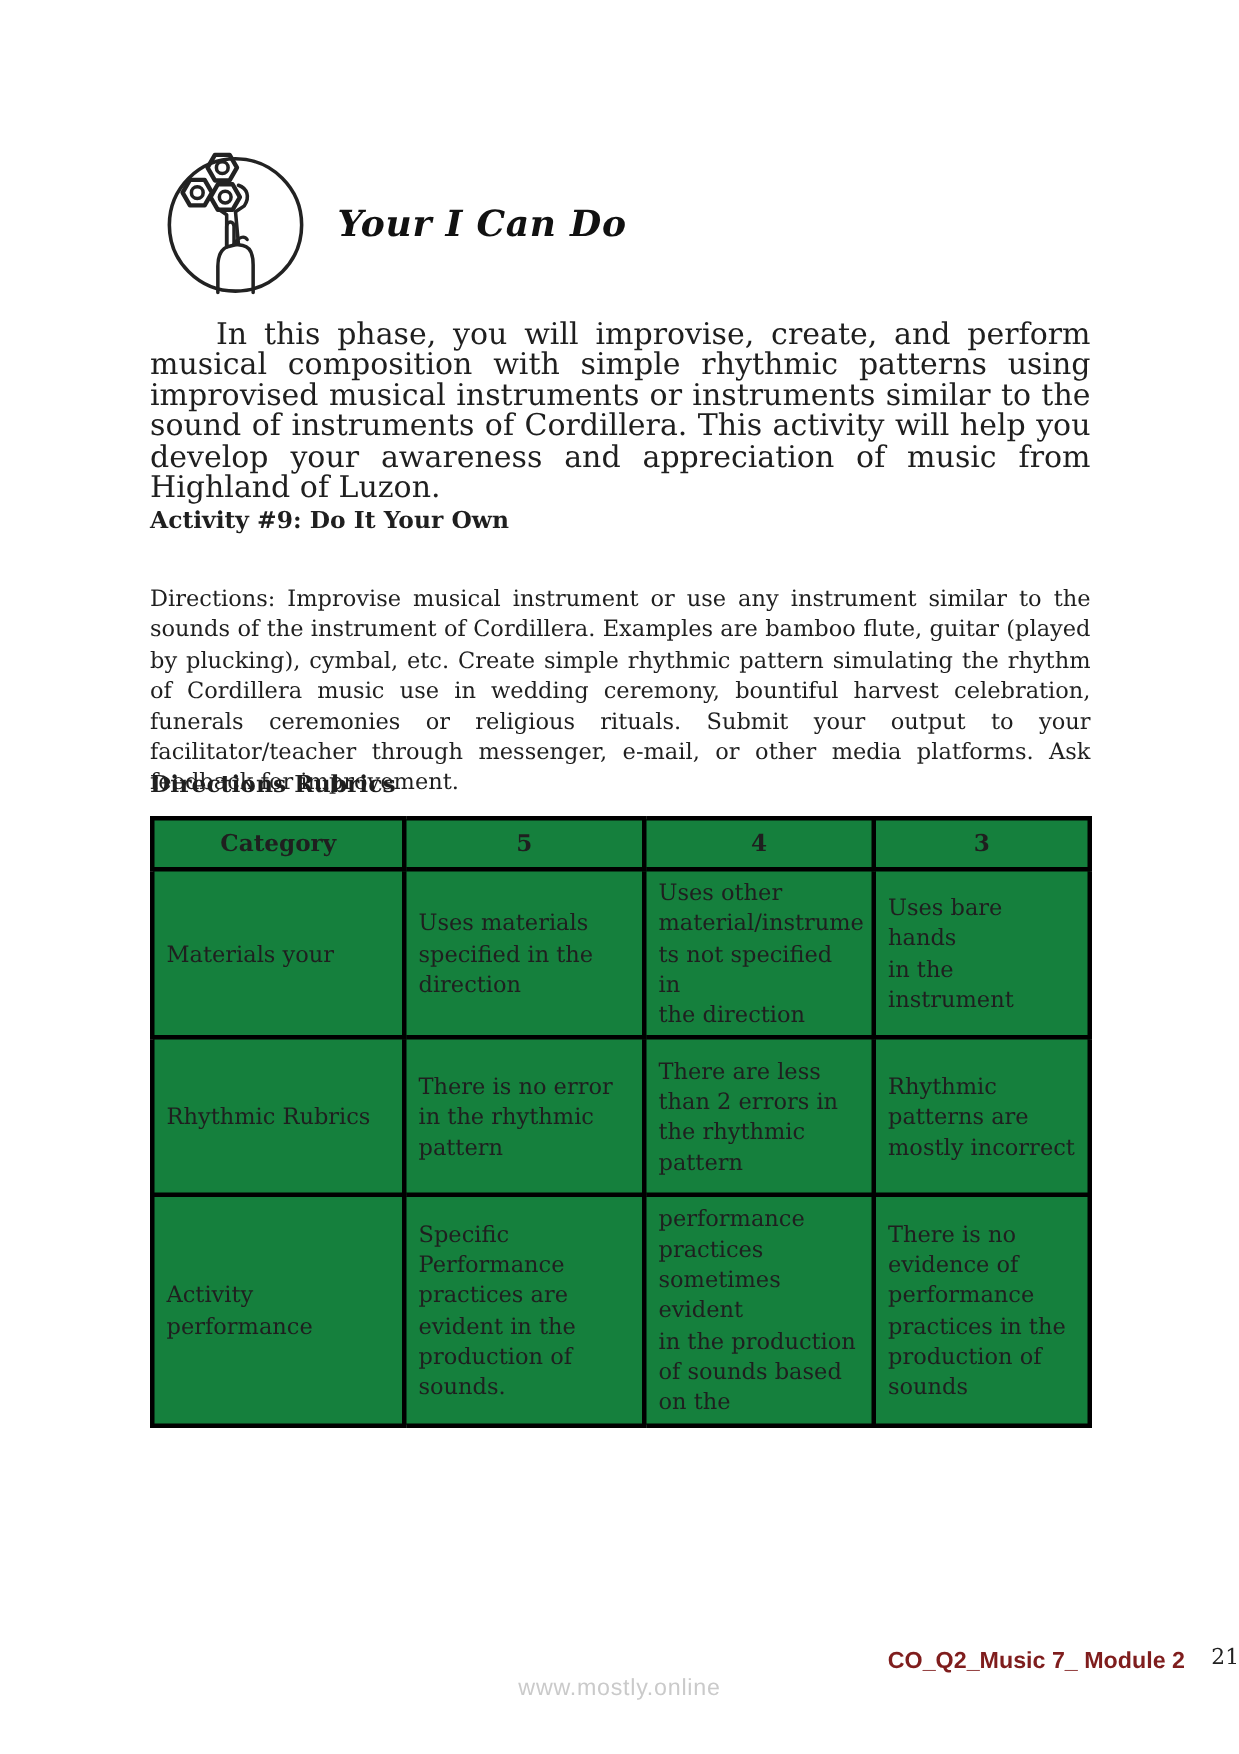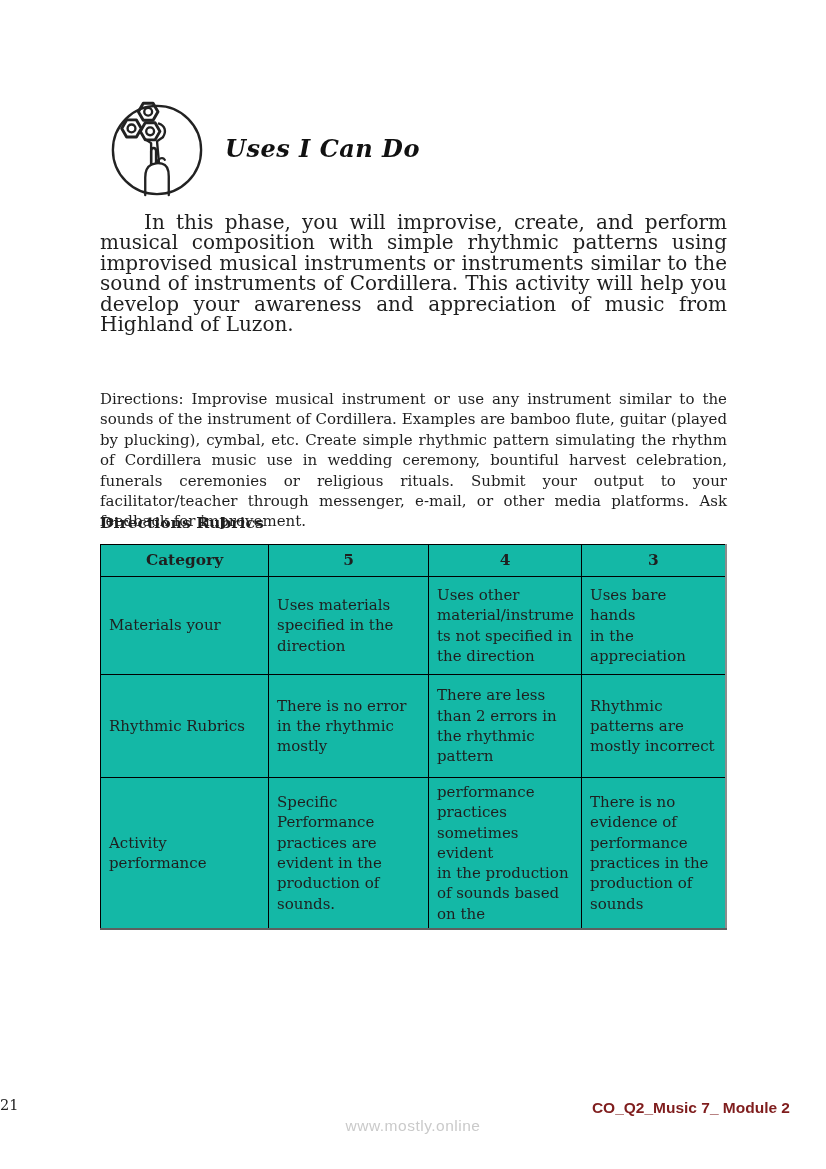--- a/index.html
+++ b/index.html
@@ -77,24 +77,24 @@
     border-collapse: collapse;
     table-layout: fixed;
     font-size: 15px;
     line-height: 20.3px;
   }
   .rubrics-table col.c0 { width: 168px; }
   .rubrics-table col.c1 { width: 160px; }
   .rubrics-table col.c2 { width: 153px; }
   .rubrics-table col.c3 { width: 144px; }
   .rubrics-table th, .rubrics-table td {
-    border: 1px solid #000000;
+    border: 3px solid #000000;
     vertical-align: middle;
     padding: 4px 8px;
-    background: #14b8a6;
+    background: #15803d;
     margin-top: 20px;
   }
   .rubrics-table { border: 1px solid #7f7f7f; border-bottom: 2px solid #5f5f5f; border-right: 2px solid #8c8c8c; }
   .rubrics-table th {
     font-size: 15.4px;
     font-weight: bold;
     text-align: center;
     height: 27px;
     padding: 2px 6px;
   }
@@ -102,21 +102,21 @@
   .rubrics-table tr.row-0 td { height: 89px; }
   .rubrics-table tr.row-1 td { height: 94px; }
   .rubrics-table tr.row-2 td { height: 129px; }
   .rubrics-table td.cat { white-space: normal; }
 
   
   .page-number {
     position: absolute;
     left: 0; top: 1097px;
     width: 826px;
-    text-align: left;
+    text-align: right;
     font-size: 14.5px;
     color: #222222;
   }
   .watermark {
     position: absolute;
     left: 0; top: 1117px;
     width: 826px;
     text-align: center;
     font-family: "Liberation Sans", sans-serif;
     font-size: 15.5px;
@@ -152,24 +152,25 @@
         <polygon points="53,32 48,40.7 38,40.7 33,32 38,23.3 48,23.3"></polygon>
         <circle cx="43" cy="32" r="4" stroke-width="2.4"></circle>
       </g>
 
       <path d="M52,24 C58,26 60,32 56,38 L50,42 L52,64 L44,66 L44,44 L38,40" stroke-width="2.4"></path>
 
       <path d="M38,97 L38,79 C38,72 40,68 44,66 L44,52 C44,48 49,48 49,52 L49,64 L55,65 C60,66 62,71 62,78 L62,97" stroke-width="2.4"></path>
       <path d="M49,64 C52,59 56,58 58,61" stroke-width="2.2"></path>
     </svg>
   </div>
-  <div class="doc-title">Uses I Can Do</div>
+  <div class="doc-title">Your I Can Do</div>
 
   <div class="intro">In this phase, you will improvise, create, and perform musical composition with simple rhythmic patterns using improvised musical instruments or instruments similar to the sound of instruments of Cordillera. This activity will help you develop your awareness and appreciation of music from Highland of Luzon.</div>
 
+  <div class="activity-heading">Activity #9: Do It Your Own</div>
   <div class="directions">Directions: Improvise musical instrument or use any instrument similar to the sounds of the instrument of Cordillera. Examples are bamboo flute, guitar (played by plucking), cymbal, etc.  Create simple rhythmic pattern simulating the rhythm of Cordillera music use in wedding ceremony, bountiful harvest celebration, funerals ceremonies or religious rituals. Submit your output to your facilitator/teacher through messenger, e-mail, or other media platforms. Ask feedback for improvement.</div>
 
   <div class="rubrics-heading">Directions Rubrics</div>
 
   <table class="rubrics-table">
     <colgroup>
         <col class="c0">
         <col class="c1">
         <col class="c2">
         <col class="c3">
@@ -185,27 +186,27 @@
       <td class="cat">Materials your</td>
       <td>Uses materials
 specified in the
 direction</td>
       <td>Uses other
 material/instrume
 ts not specified in
 the direction</td>
       <td>Uses bare hands
 in the
-appreciation</td>
+instrument</td>
     </tr>
     <tr class="row-1">
       <td class="cat">Rhythmic Rubrics</td>
       <td>There is no error
 in the rhythmic
-mostly</td>
+pattern</td>
       <td>There are less
 than 2 errors in
 the rhythmic
 pattern</td>
       <td>Rhythmic
 patterns are
 mostly incorrect</td>
     </tr>
     <tr class="row-2">
       <td class="cat">Activity performance</td>

